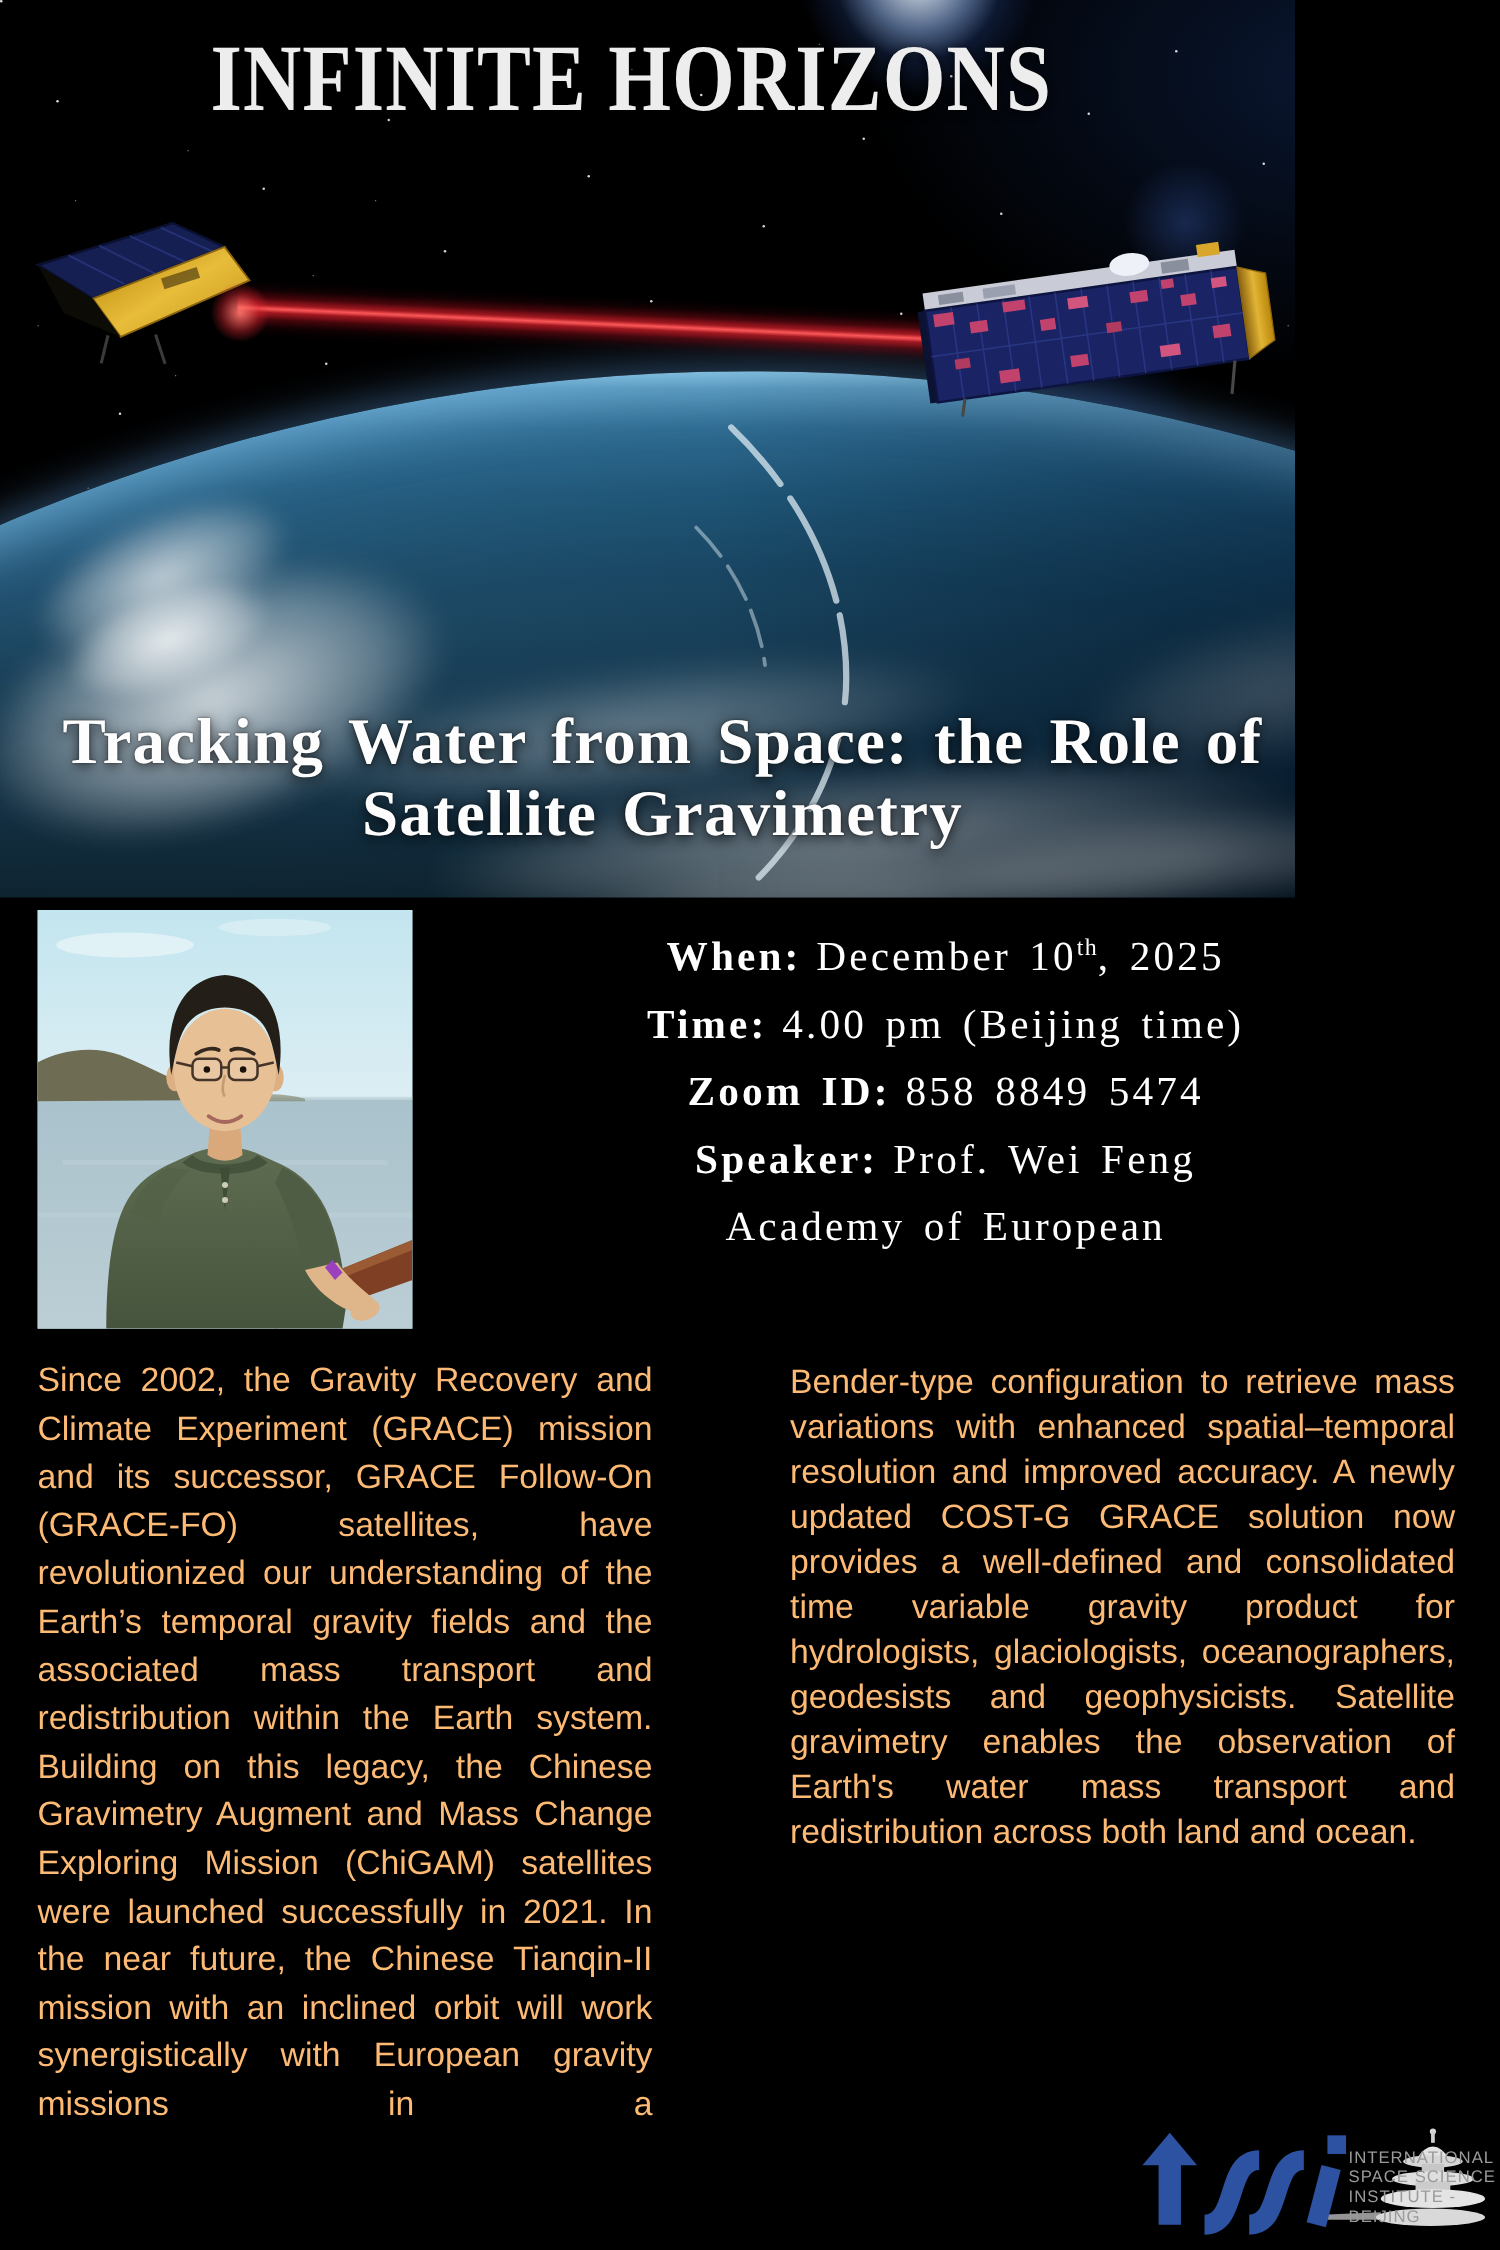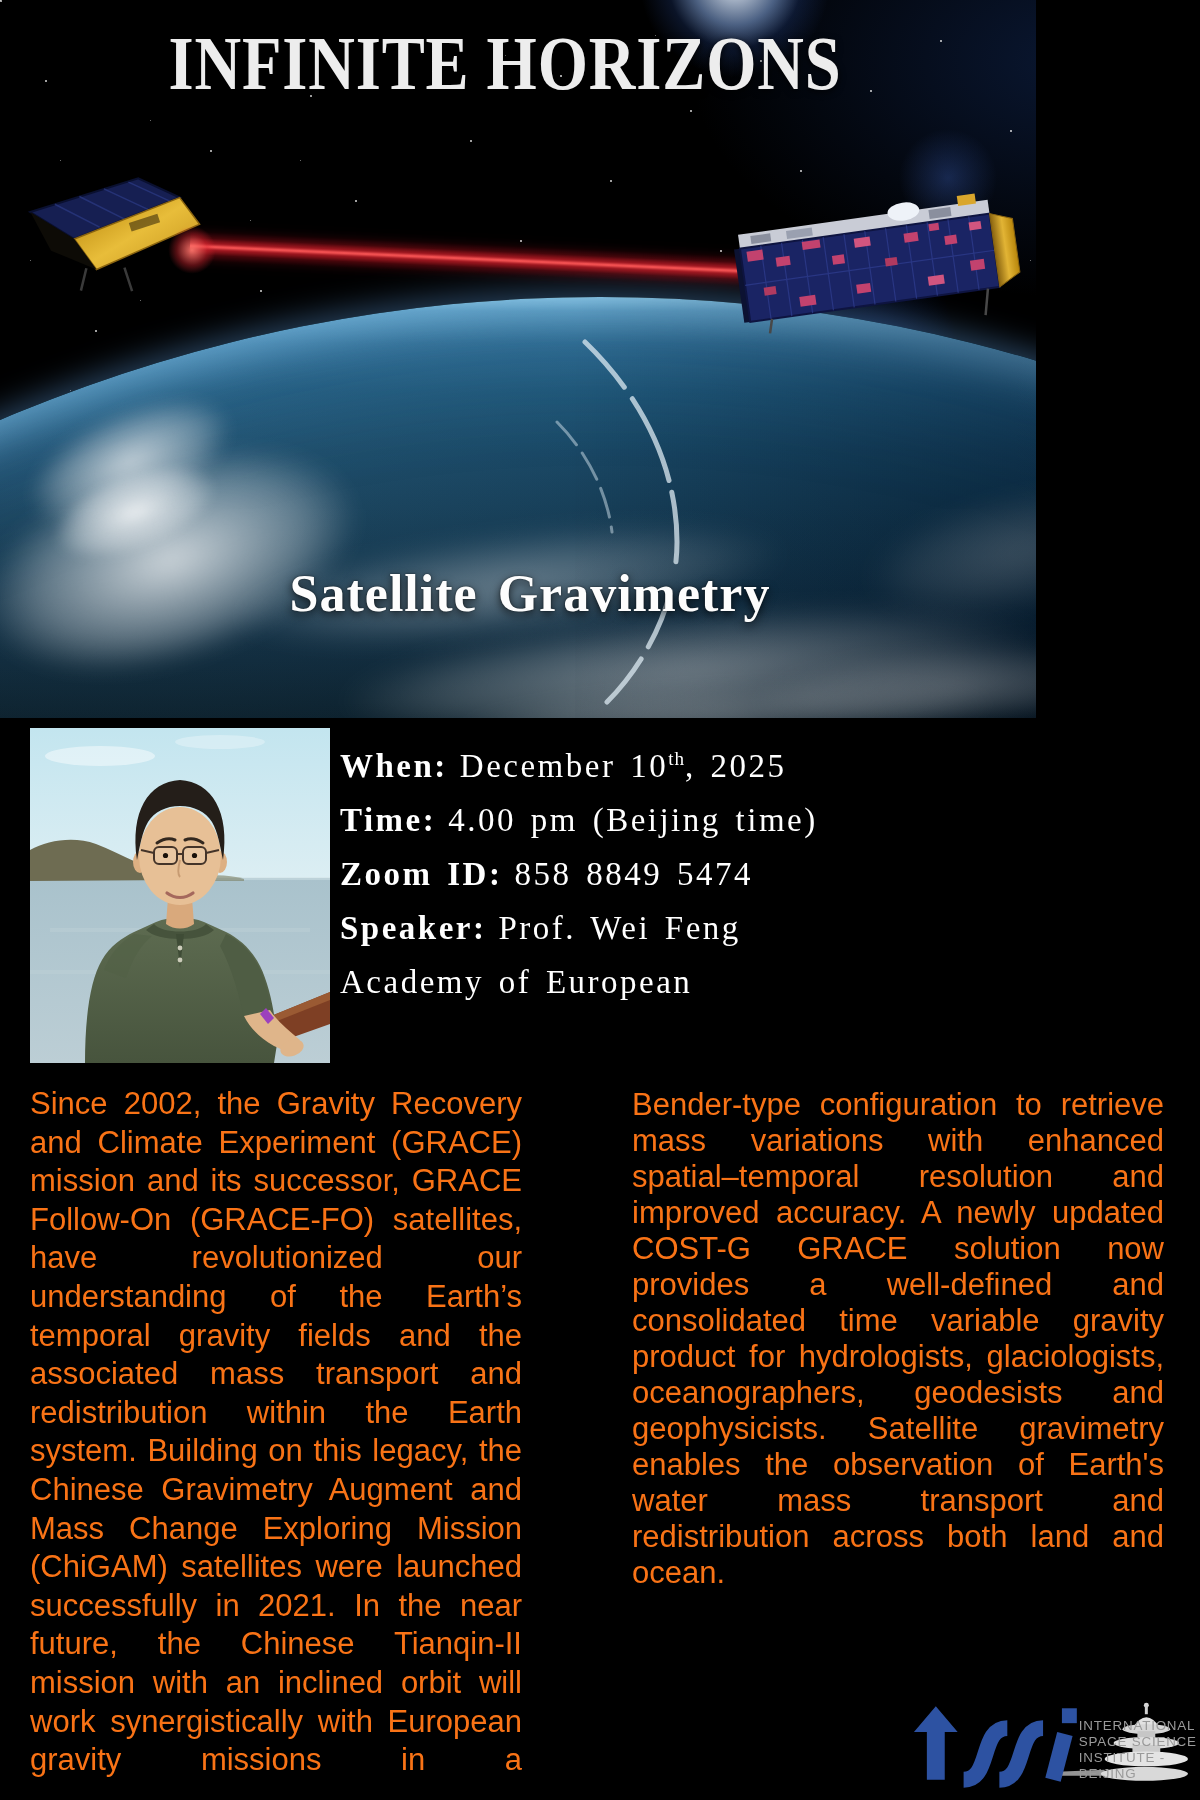--- a/index.html
+++ b/index.html
@@ -63,27 +63,27 @@
   .sat-right{left:725px;top:186px;}
 
   .talk-title{position:absolute;left:0;top:565px;width:1060px;text-align:center;font-weight:bold;
      font-size:52px;line-height:58px;letter-spacing:1px;word-spacing:6px;color:#fdfdfd;
      text-shadow:0 3px 10px rgba(0,0,0,.75), 0 0 2px rgba(0,0,0,.6);}
 
   
   .photo{position:absolute;left:30px;top:728px;width:300px;height:335px;overflow:hidden;background:#bfe0ea;}
 
   
-  .details{position:absolute;top:732px;left:340px;right:27px;text-align:left;
+  .details{position:absolute;top:732px;left:340px;right:27px;text-align:center;
      font-size:33px;line-height:54px;letter-spacing:2.5px;word-spacing:4px;color:#fff;}
   .dlabel{font-weight:bold;margin-right:12px;}
   .details sup{font-size:.58em;vertical-align:super;letter-spacing:1px;}
 
   
-  .col{position:absolute;font-family:"Liberation Sans",sans-serif;font-size:31px;color:#f97316;
+  .col{position:absolute;font-family:"Liberation Sans",sans-serif;font-size:27px;color:#fdba74;
        text-align:justify;}
   .col-left{left:30px;top:1085px;width:492px;line-height:38.6px;text-align-last:justify;}
   .col-right{left:632px;top:1087px;width:532px;line-height:36px;}
 
   
   .logo{position:absolute;left:908px;top:1700px;}
   .logo text{font-family:"Liberation Sans",sans-serif;fill:#9a9a9a;font-size:13.5px;letter-spacing:.8px;}
 </style>
 </head>
 <body>
@@ -167,20 +167,21 @@
           <rect x="248" y="50" width="12" height="8" fill="#d1557f"></rect>
         </g>
         <polygon points="270,44 270,118 292,106 292,52" fill="url(#goldR)" stroke="#8a6410"></polygon>
         <path d="M258,118 L252,144 M40,118 L36,132" stroke="#484848" stroke-width="2.5"></path>
       </g>
     </svg>
 
     <h1 class="masthead"><span>INFINITE HORIZONS</span></h1>
 
     <div class="talk-title">
+      <div>Tracking Water from Space: the Role of</div>
       <div>Satellite Gravimetry</div>
     </div>
   </div>
 
   <div class="photo">
     <svg width="300" height="335" viewBox="0 0 300 335">
       <defs>
         <linearGradient id="skyG" x1="0" y1="0" x2="0" y2="1">
             <stop offset="0" stop-color="#c3e5ef"></stop>
             <stop offset="1" stop-color="#dceef3"></stop>

